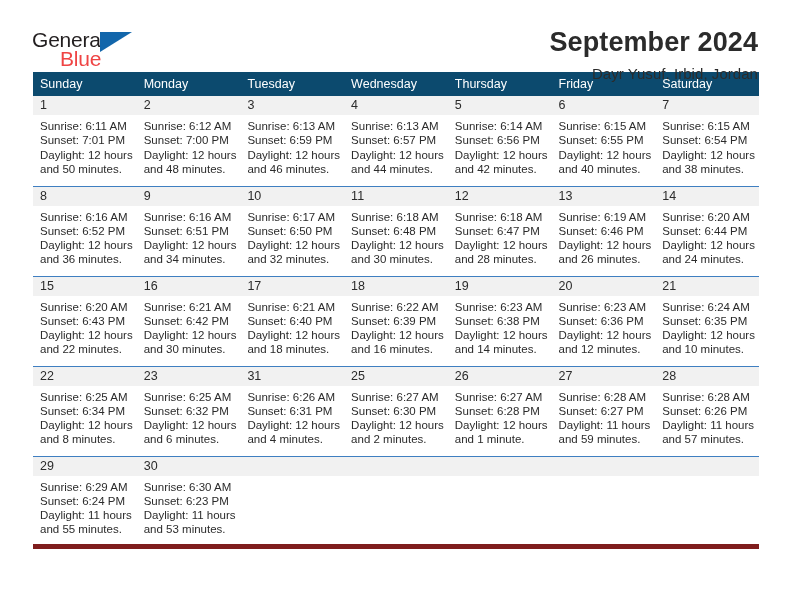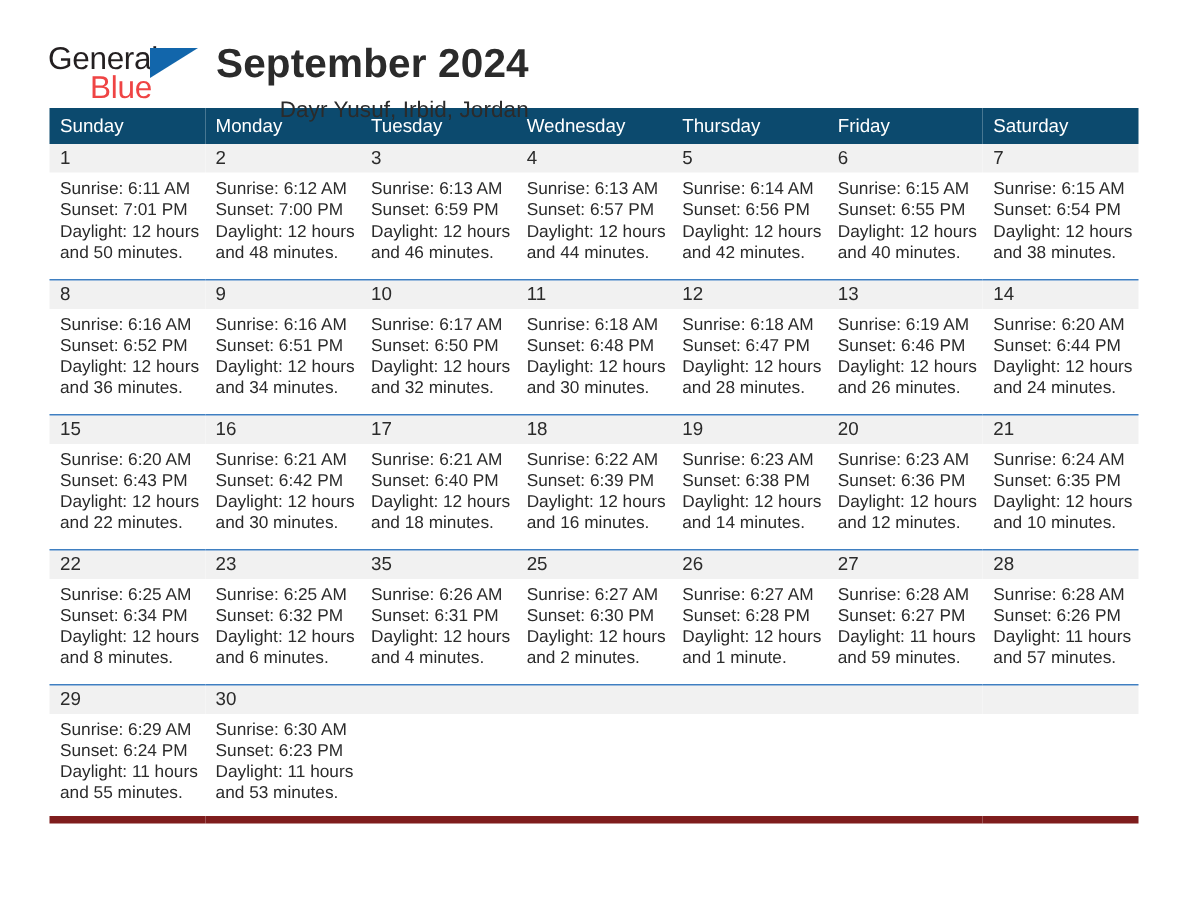--- a/index.html
+++ b/index.html
@@ -19,21 +19,21 @@
     position: relative;
     width: 792px;
     height: 612px;
     box-sizing: border-box;
   }
 
   
   .header {
     display: flex;
     align-items: flex-start;
-    justify-content: flex-start;
+    justify-content: space-between;
     padding: 28px 34px 0 32px;
     height: 72px;
     box-sizing: border-box;
   }
 
   .brand {
     position: relative;
     width: 112px;
     height: 46px;
     flex: none;
@@ -385,21 +385,21 @@
             <td class="day-cell">
               <div class="daynum">23</div>
               <div class="details">
                 <div>Sunrise: 6:25 AM</div>
                 <div>Sunset: 6:32 PM</div>
                 <div>Daylight: 12 hours</div>
                 <div>and 6 minutes.</div>
               </div>
             </td>
             <td class="day-cell">
-              <div class="daynum">35</div>
+              <div class="daynum">31</div>
               <div class="details">
                 <div>Sunrise: 6:26 AM</div>
                 <div>Sunset: 6:31 PM</div>
                 <div>Daylight: 12 hours</div>
                 <div>and 4 minutes.</div>
               </div>
             </td>
             <td class="day-cell">
               <div class="daynum">25</div>
               <div class="details">

